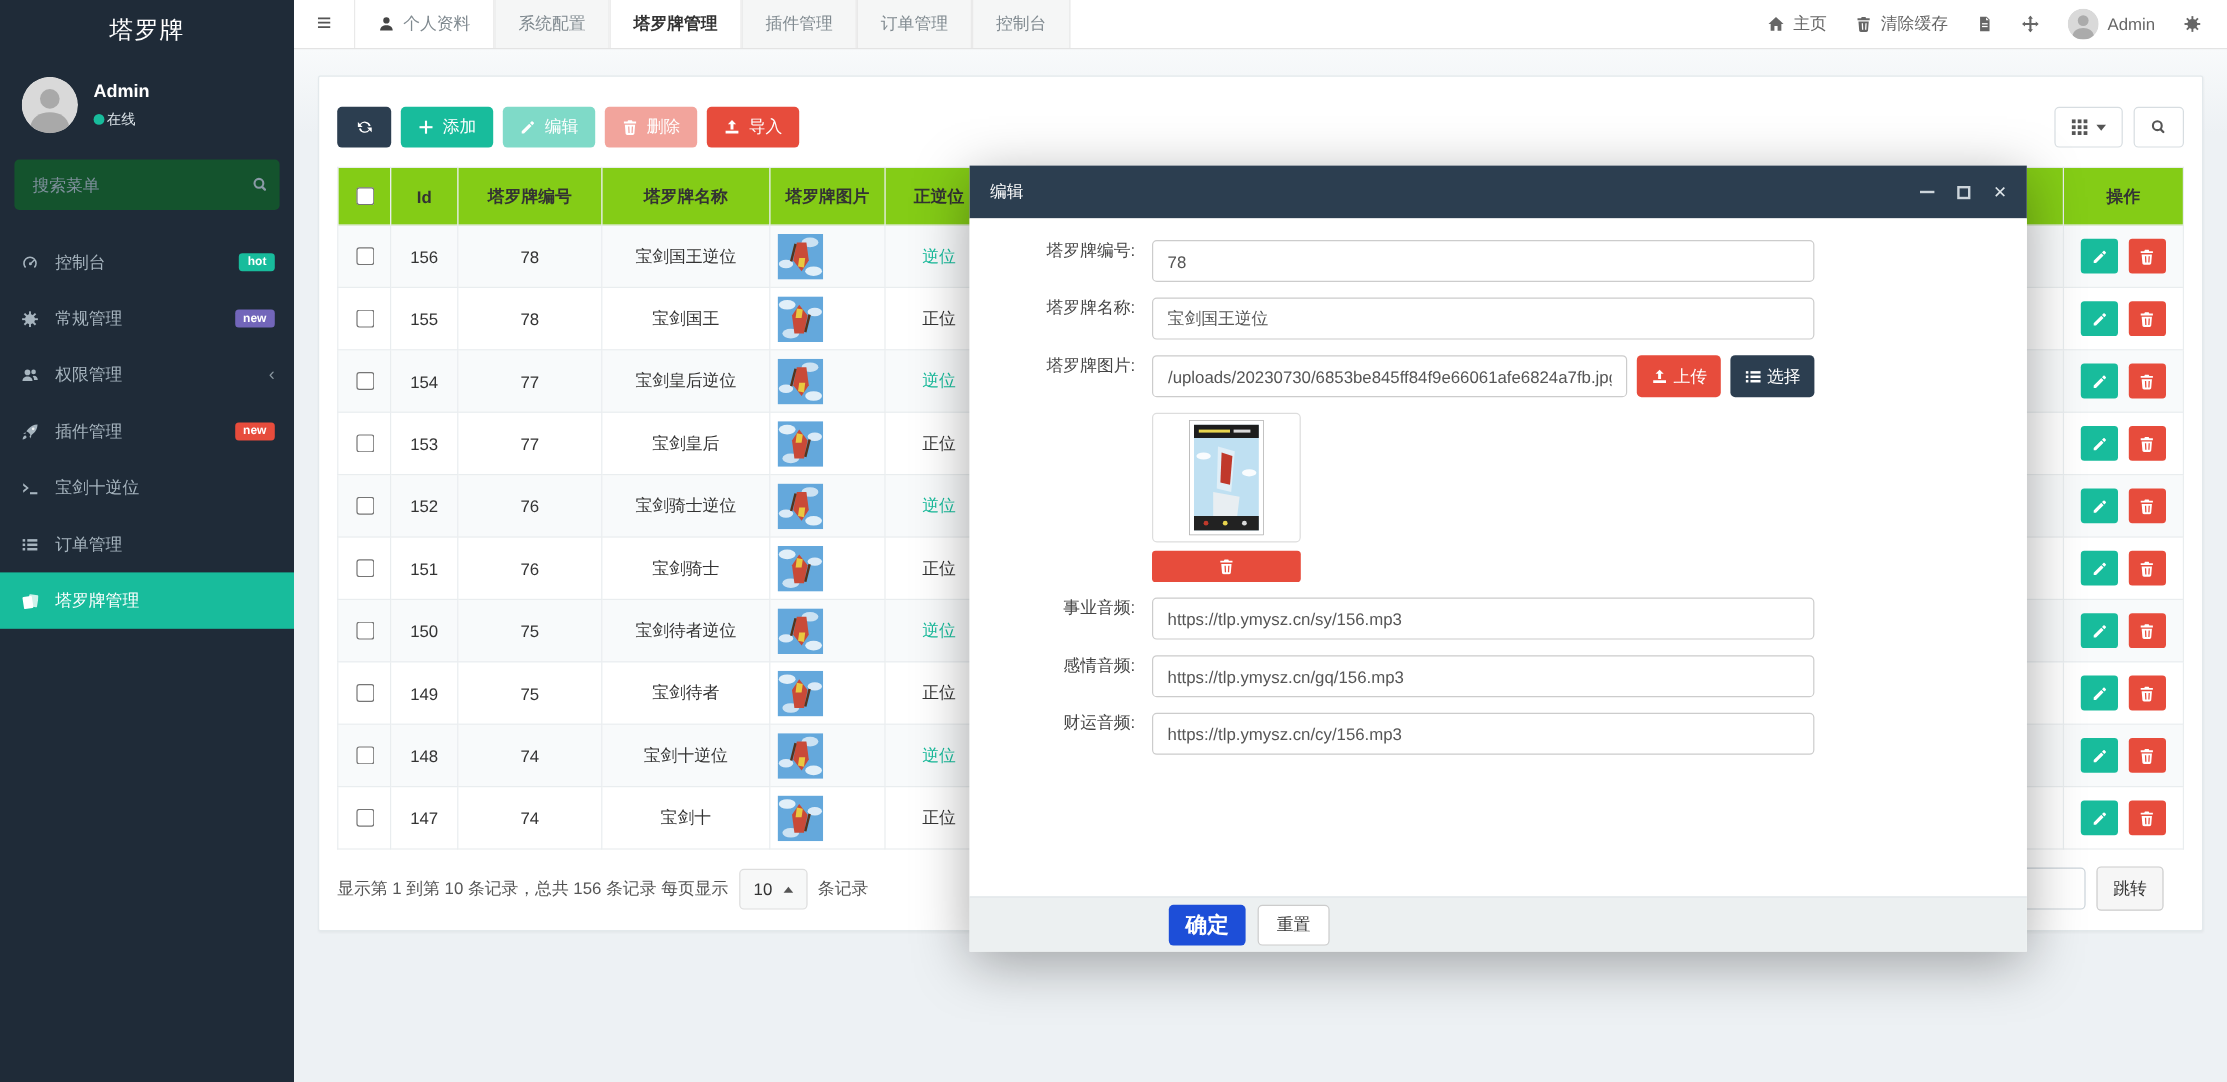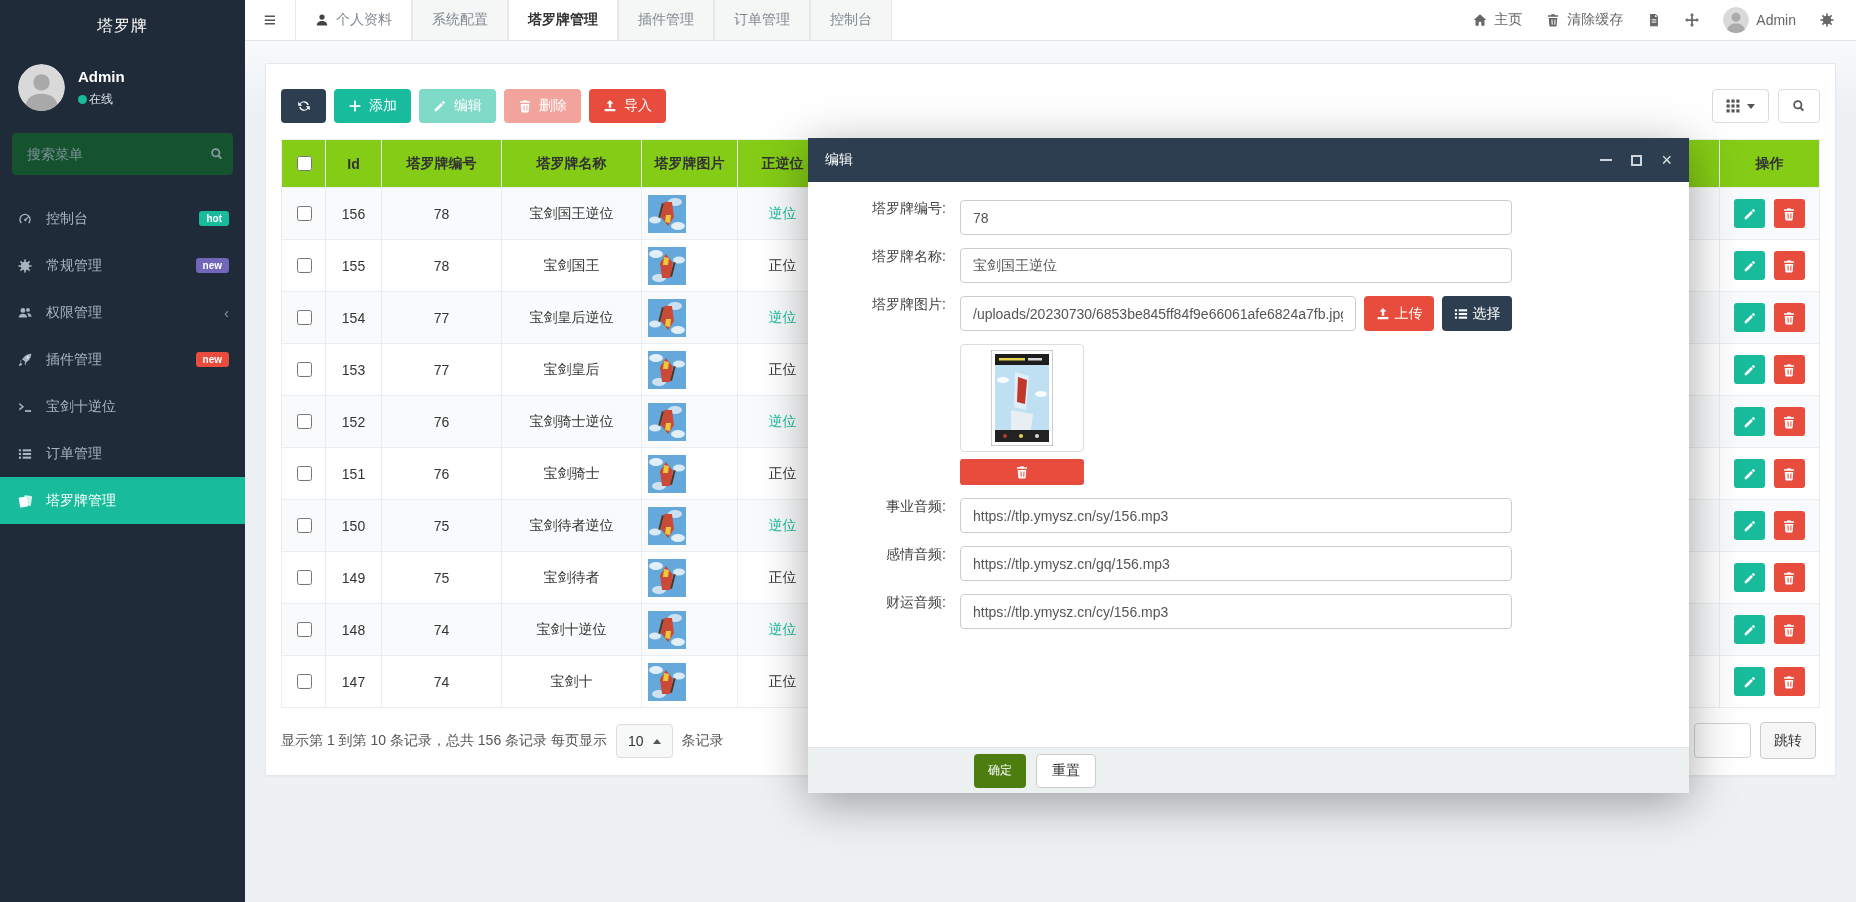--- a/index.html
+++ b/index.html
@@ -6,21 +6,21 @@
   html,body { margin:0; padding:0; }
   body {
     width:1856px; height:902px; position:relative; overflow:hidden;
     font-family:"Liberation Sans","DejaVu Sans",sans-serif; font-size:14px; color:#333;
     background:#edf1f4;
   }
   svg { display:block; }
 
   
   .sidebar { position:absolute; left:0; top:0; width:245px; height:902px; background:#1f2b38; z-index:5; }
-  .brand { height:52px; line-height:52px; text-align:center; color:#fff; font-size:16px; letter-spacing:1px; }
+  .brand { height:52px; line-height:52px; text-align:center; color:#fff; font-size:20px; letter-spacing:1px; }
   .user-panel { display:flex; align-items:center; gap:13px; padding:12px 18px 14px; }
   .avatar-lg { width:47px; height:47px; border-radius:50%; overflow:hidden; flex:none; }
   .user-name { color:#fff; font-weight:bold; font-size:15px; margin-bottom:6px; }
   .user-status { color:#dde5ea; font-size:12px; display:flex; align-items:center; gap:2px; }
   .dot { width:9px; height:9px; border-radius:50%; background:#18bc9c; }
   .side-search { margin:8px 12px 20px; background:#14532d; border-radius:4px; height:42px; display:flex; align-items:center; padding:0 13px; }
   .side-search input { flex:1; background:transparent; border:none; outline:none; color:#9fb0bb; font-size:14px; }
   .side-search input::placeholder { color:#7f909c; }
   .side-search .icon { color:#8a9aa6; }
   .menu-item { display:flex; align-items:center; gap:12px; padding:0 16px; height:47px; color:#a7b5bf; font-size:14px; cursor:pointer; }
@@ -70,21 +70,21 @@
   .pos-upright { color:#333; }
   .time-cell { text-align:right; padding-right:12px; }
   .act-btn { width:31px; height:29px; border:none; border-radius:3px; color:#fff; margin:0 2.5px; cursor:pointer; display:inline-flex; align-items:center; justify-content:center; }
   .act-edit { background:#18bc9c; }
   .act-del { background:#e74c3c; }
 
   
   .pagination { position:relative; margin-top:14px; height:38px; display:flex; align-items:center; color:#555; }
   .size-box { display:inline-flex; align-items:center; gap:9px; border:1px solid #ddd; background:#f7f8f8; border-radius:4px; height:34px; padding:0 11px; margin:0 9px; color:#333; cursor:pointer; }
   .caret-up { width:0; height:0; border-left:4px solid transparent; border-right:4px solid transparent; border-bottom:5px solid #555; }
-  .page-right { position:absolute; right:4px; top:0; display:flex; align-items:center; gap:9px; }
+  .page-right { position:absolute; right:17px; top:0; display:flex; align-items:center; gap:9px; }
   .page-sliver { width:46px; height:37px; border:1px solid #dde2e6; background:#fff; border-radius:4px; }
   .jump-input { width:57px; height:35px; border:1px solid #ccd4da; border-radius:4px; outline:none; padding:0 8px; font-size:14px; }
   .jump-btn { height:37px; padding:0 13px; background:#f6f6f6; border:1px solid #ccc; border-radius:4px; color:#333; font-size:14px; cursor:pointer; }
 
   
   .modal { position:absolute; left:808px; top:138px; width:881px; height:655px; background:#fff; z-index:20; box-shadow:0 10px 45px rgba(0,0,0,.35); display:flex; flex-direction:column; }
   .modal-header { height:44px; flex:none; background:#2c3e50; display:flex; align-items:center; padding:0 17px; color:#fff; font-size:14px; }
   .modal-controls { margin-left:auto; display:flex; align-items:center; gap:19px; }
   .mc { cursor:pointer; display:flex; align-items:center; justify-content:center; }
   .mc-min { width:12px; height:2px; background:#cdd5db; }
@@ -98,21 +98,21 @@
   .tinput { width:100%; height:35px; border:1px solid #ccc; border-radius:4px; padding:0 12px; font-size:14px; color:#555; outline:none; }
   .tinput.short { width:396px; flex:none; }
   .btn-upload { background:#e74c3c; height:35px; width:70px; margin-left:8px; border:none; border-radius:4px; color:#fff; font-size:14px; display:inline-flex; align-items:center; justify-content:center; gap:5px; cursor:pointer; flex:none; }
   .btn-choose { background:#2c3e50; height:35px; width:70px; margin-left:8px; border:none; border-radius:4px; color:#fff; font-size:14px; display:inline-flex; align-items:center; justify-content:center; gap:5px; cursor:pointer; flex:none; }
   .img-stack { display:flex; flex-direction:column; }
   .img-box { width:124px; height:108px; border:1px solid #ddd; border-radius:4px; background:#fff; display:flex; align-items:center; justify-content:center; }
   .img-del { width:124px; height:26px; margin-top:7px; background:#e74c3c; border:none; border-radius:3px; color:#fff; display:flex; align-items:center; justify-content:center; cursor:pointer; }
   .fselect { width:552px; height:35px; background:#ececec; border:1px solid #d9d9d9; border-radius:4px; display:flex; align-items:center; padding:0 12px; color:#555; cursor:pointer; }
   .fselect .caret-dn { margin-left:auto; }
   .modal-footer { height:46px; flex:none; background:#ecf0f1; border-top:1px solid #dfe5e8; display:flex; align-items:center; padding-left:166px; gap:10px; }
-  .btn-ok { background:#4d7c0f; border:none; height:34px; padding:0 14px; border-radius:4px; color:#fff; font-size:12px; cursor:pointer; }
+  .btn-ok { background:#1d4ed8; border:none; height:34px; padding:0 14px; border-radius:4px; color:#fff; font-size:18px; cursor:pointer;font-weight:bold; }
   .btn-reset { background:#fff; border:1px solid #ccc; height:34px; padding:0 15px; border-radius:4px; color:#333; font-size:14px; cursor:pointer; }
 </style>
 </head>
 <body>
 
 <div class="sidebar">
   <div class="brand">塔罗牌</div>
   <div class="user-panel">
     <div class="avatar-lg">
       <svg viewBox="0 0 46 46" width="47" height="47">

